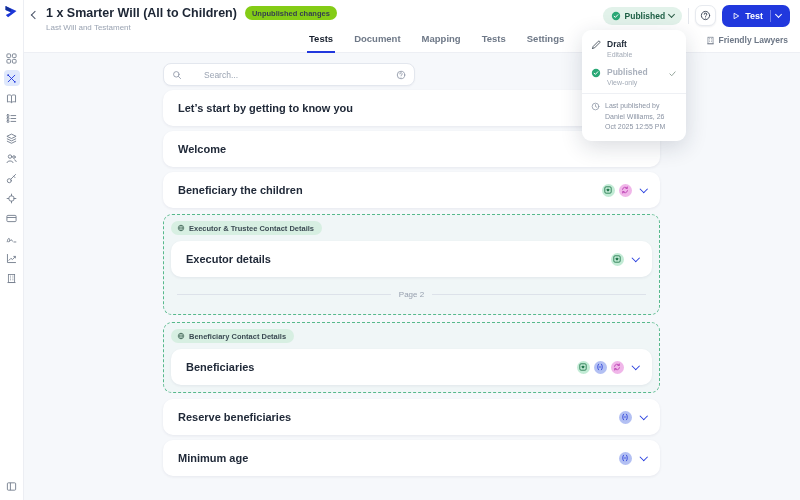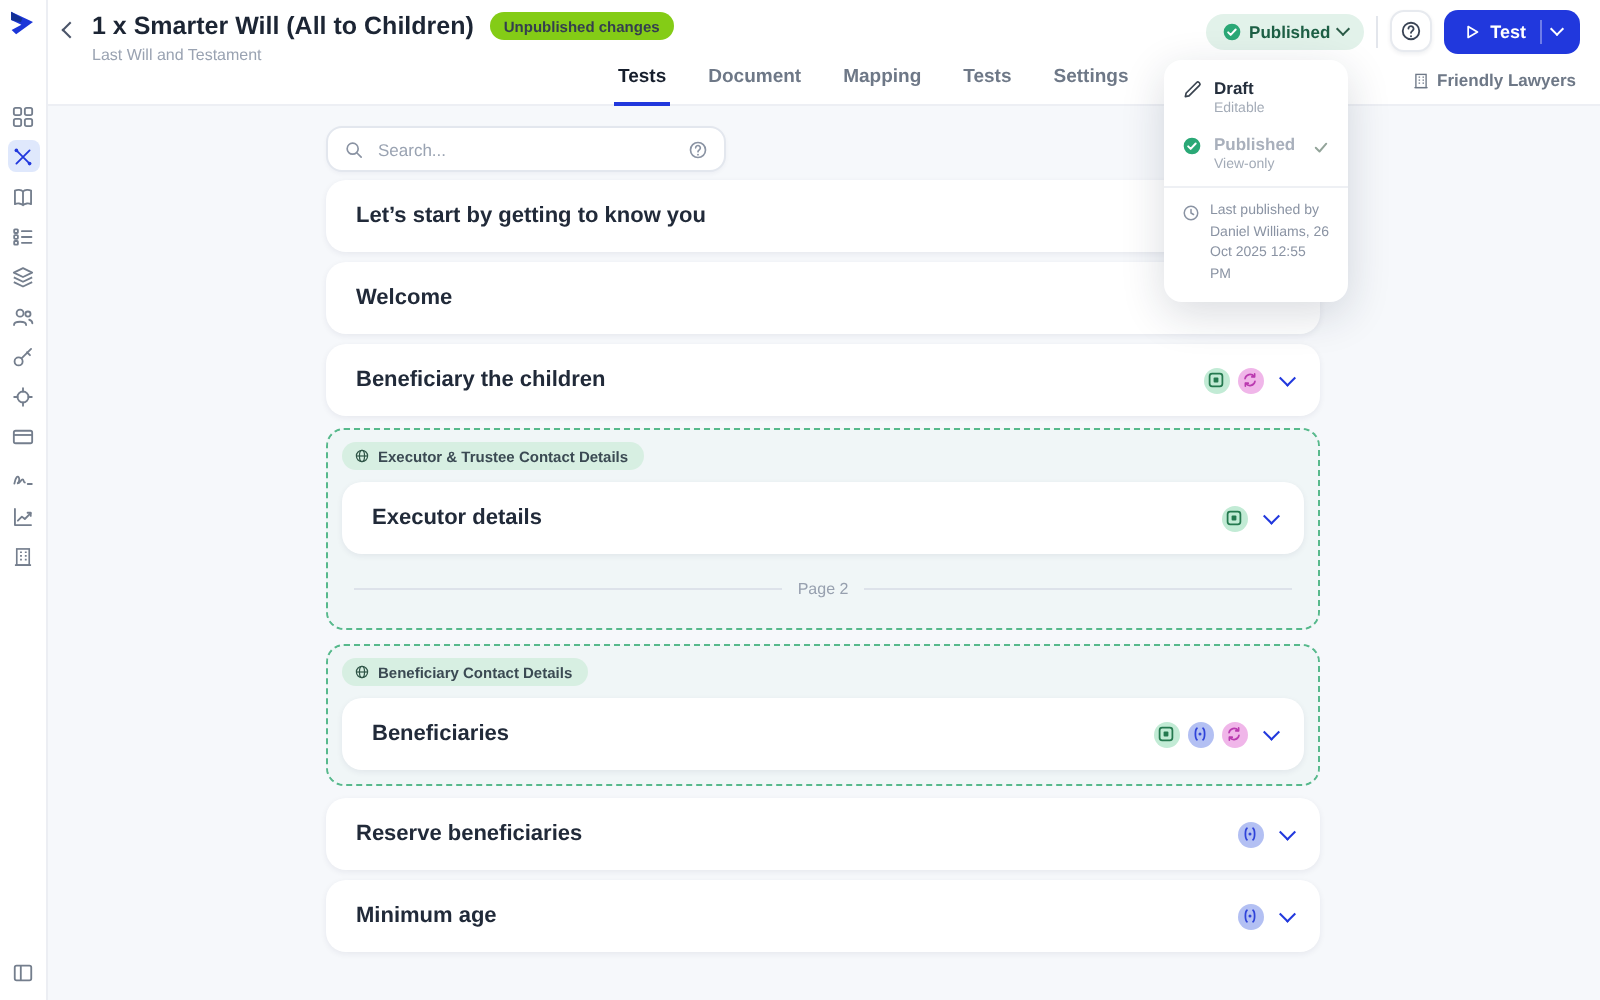--- a/index.html
+++ b/index.html
@@ -53,23 +53,23 @@
   .tabs { position:absolute; left:284px; bottom:-1px; display:flex; gap:17px; }
   .tab { font-size:9.5px; font-weight:600; color:#6e7887; padding:5px 2px 7px; cursor:pointer;
          border-bottom:2px solid transparent; }
   .tab.active { color:#161e2c; font-weight:700; border-bottom-color:var(--accent-blue); }
   .workspace { position:absolute; right:12px; bottom:7px; display:flex; align-items:center; gap:4px;
                color:#6e7887; font-size:8.5px; font-weight:600; }
   .workspace svg { width:9px; height:9px; }
 
   
   .main { position:absolute; left:23px; top:53px; right:0; bottom:0; background:#f6f8fb; overflow:hidden; }
-  .searchbar { position:absolute; left:140px; top:10px; width:200px; height:23px; background:#fff;
+  .searchbar { position:absolute; left:140px; top:10px; width:252px; height:23px; background:#fff;
                border:1px solid #e3e7ee; border-radius:8px; display:flex; align-items:center;
-               padding:0 8px; gap:5px; box-sizing:border-box; box-shadow:0 1px 2px rgba(25,35,65,.04); }
+               padding:0 8px; gap:20px; box-sizing:border-box; box-shadow:0 1px 2px rgba(25,35,65,.04); }
   .searchbar svg { width:10px; height:10px; color:#8a93a3; flex:none; }
   .searchbar input { border:none; outline:none; flex:1; font-size:8.5px; color:#333b48;
                      background:transparent; font-family:inherit; min-width:0; }
   .searchbar input::placeholder { color:#9aa3b2; }
 
   .blocks { position:absolute; left:140px; top:37px; width:497px; display:flex; flex-direction:column; }
   .card { background:#fff; border-radius:10px; box-shadow:0 1px 3px rgba(25,35,65,.07); height:36px;
           flex:none; display:flex; align-items:center; padding:0 14px 0 15px; box-sizing:border-box;
           margin-bottom:5px; cursor:pointer; }
   .card h2 { font-size:11px; font-weight:700; color:#212a39; margin:0; flex:1; }
@@ -87,21 +87,21 @@
   .pill { display:inline-flex; align-items:center; gap:4px; background:#d7efe2; border-radius:9px;
           padding:2.5px 8px 2.5px 6px; font-size:7.5px; font-weight:700; color:#3b4a53;
           margin-bottom:6px; align-self:flex-start; }
   .pill svg { width:8px; height:8px; color:#2f5547; }
   .group-inner { display:flex; flex-direction:column; }
   .page-div { display:flex; align-items:center; gap:8px; margin:8px 6px; }
   .page-div .line { flex:1; height:1px; background:#dde2ea; }
   .page-div .label { font-size:8px; color:#97a0af; }
 
   
-  .menu { position:absolute; left:582px; top:30px; width:92px; background:#fff; border-radius:9px;
+  .menu { position:absolute; left:582px; top:30px; width:104px; background:#fff; border-radius:9px;
           box-shadow:0 6px 22px rgba(25,35,65,.16); z-index:20; padding:4px 0 2px; }
   .menu-opt { display:flex; gap:6px; padding:5px 9px 4px; align-items:flex-start; cursor:pointer; }
   .menu-opt .oicon { width:10px; height:10px; margin-top:1px; color:#39434f; flex:none; }
   .menu-opt .oicon svg { width:10px; height:10px; display:block; }
   .olabel { font-size:8.5px; font-weight:600; color:#242e3c; }
   .osub { font-size:7px; color:#a3abb7; margin-top:2px; }
   .menu-opt.selected .oicon { color:var(--published-green); }
   .menu-opt.selected .olabel { color:#a9b0bc; }
   .ocheck { margin-left:auto; color:#93a49a; flex:none; margin-top:2px; }
   .ocheck svg { width:9px; height:9px; display:block; }

